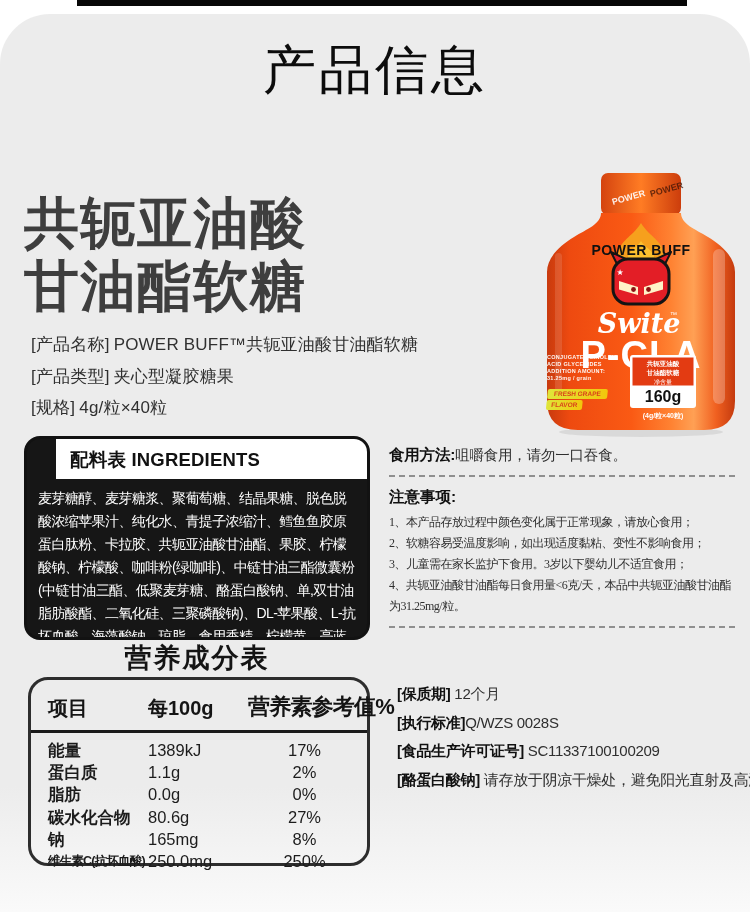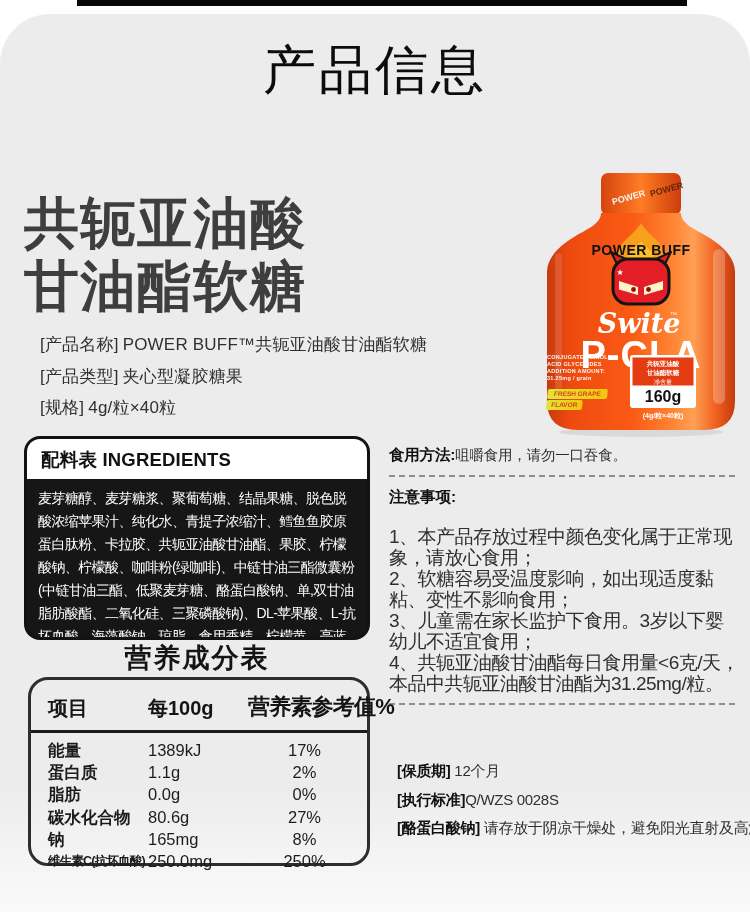--- a/index.html
+++ b/index.html
@@ -12,39 +12,39 @@
   .card { position:absolute; left:0; top:14px; width:750px; height:898px;
           border-radius:50px 50px 0 0;
           background:linear-gradient(180deg,#ececec 0%,#ececec 86%,#f5f5f5 95%,#fafafa 100%); }
 
   .page-title { position:absolute; top:24px; left:0; width:100%; text-align:center;
                 font-size:53px; font-weight:400; color:#0c0c0c; letter-spacing:3px; line-height:1.2; }
 
   .prod-title { position:absolute; left:24px; top:178px; font-size:55px; font-weight:700;
                 color:#3e3e3e; line-height:63px; letter-spacing:1.5px; }
 
-  .details { position:absolute; left:40px; top:315px; font-size:17px; color:#303030;
+  .details { position:absolute; left:31px; top:315px; font-size:17px; color:#303030;
              line-height:31.5px; font-weight:500; letter-spacing:0.2px; }
   .details .lbl { margin-right:4px; }
 
   .bottle { position:absolute; left:517px; top:153px; width:224px; height:272px; }
 
   .ing-box { position:absolute; left:24px; top:422px; width:346px; height:204px;
              border:3px solid #121212; border-radius:16px; overflow:hidden; background:#161616; }
   .ing-head { background:#ffffff; color:#111; font-weight:800; font-size:18.5px;
-              padding:8px 0 7px 14px; letter-spacing:0.2px; }
+              padding:8px 0 7px 14px; letter-spacing:0.2px;margin-left:29px; }
   .ing-body { color:#fff; font-size:14px; line-height:23px; font-weight:400;
               padding:8px 10px 0 11px; letter-spacing:-0.6px; }
 
   .right-col { position:absolute; left:389px; top:430px; width:356px; color:#2f2f2f; }
   .usage { font-size:14.5px; line-height:22px; letter-spacing:-0.2px; }
   .usage .lbl { font-weight:800; color:#111; font-size:15.5px; }
   .dashed { border:none; border-top:2px dashed #8f8f8f; margin-top:9px; width:346px; }
   .notes-head { margin-top:10px; font-size:15.5px; font-weight:800; color:#111; }
-  .notes { margin-top:18px; font-size:19px; line-height:21px; letter-spacing:-0.5px; width:352px; }
+  .notes { margin-top:4px; font-size:12px; line-height:21px; letter-spacing:-0.5px; width:352px;font-family:Liberation Serif, serif; }
   .storage { margin-top:52px; font-size:15px; line-height:28.5px; letter-spacing:-0.3px; white-space:nowrap; }
   .storage .lbl { font-weight:800; color:#111;padding-left:8px; }
 
   .nut-title { position:absolute; left:24px; top:626px; width:346px; text-align:center;
                font-size:27px; font-weight:800; color:#141414; letter-spacing:2px; line-height:36px; }
   .nut-table { position:absolute; left:28px; top:663px; width:342px; height:189px;
                border:3px solid #2d2d2d; border-radius:20px; background:transparent; }
   .nut-header { display:grid; grid-template-columns:100px 100px 1fr;
                 padding:12px 6px 8px 17px; color:#141414; font-weight:800;
                 border-bottom:3px solid #1b1b1b; align-items:end; }
@@ -180,20 +180,21 @@
       <div class="notes">
         <div>1、本产品存放过程中颜色变化属于正常现象，请放心食用；</div>
         <div>2、软糖容易受温度影响，如出现适度黏粘、变性不影响食用；</div>
         <div>3、儿童需在家长监护下食用。3岁以下婴幼儿不适宜食用；</div>
         <div>4、共轭亚油酸甘油酯每日食用量&lt;6克/天，本品中共轭亚油酸甘油酯为31.25mg/粒。</div>
       </div>
       <hr class="dashed">
       <div class="storage">
         <div><span class="lbl">[保质期]</span><span> 12个月</span></div>
         <div><span class="lbl">[执行标准]</span><span>Q/WZS 0028S</span></div>
+        <div><span class="lbl">[食品生产许可证号]</span><span> SC11337100100209</span></div>
         <div><span class="lbl">[酪蛋白酸钠]</span><span> 请存放于阴凉干燥处，避免阳光直射及高温</span></div>
       </div>
     </div>
 
     <div class="nut-title">营养成分表</div>
     <div class="nut-table">
       <div class="nut-header">
         <div class="h1">项目</div>
         <div class="h2">每100g</div>
         <div class="h3">营养素参考值%</div>

